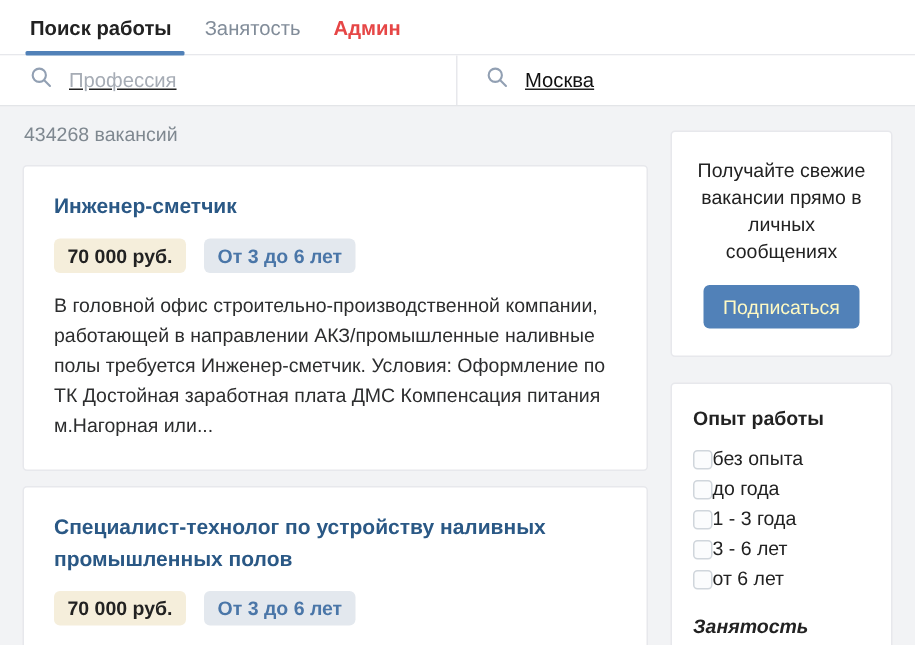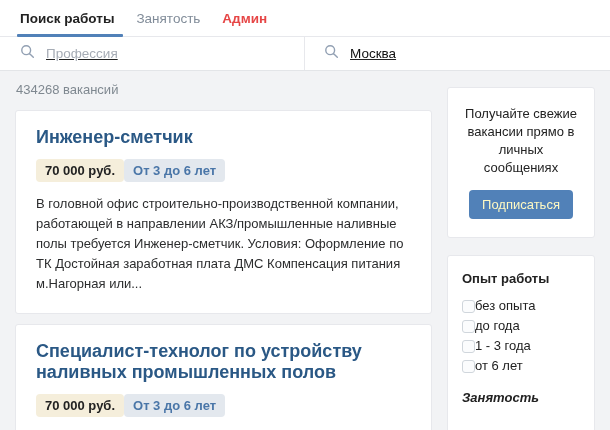--- a/index.html
+++ b/index.html
@@ -30,23 +30,23 @@
 
   
   .content { display:flex; padding:0 15px; align-items:flex-start; }
   .main { flex:1; min-width:0; margin-right:15px; }
   .sidebar { width:148px; flex:0 0 148px; margin-top:16px; }
 
   .count { font-size:13px; color:#7f8890; margin:11px 0 13px 1px; }
 
   .card { background:#fff; border:1px solid #e7e8ec; border-radius:3px; }
   .vacancy-card { padding:16px 20px 19px; margin-bottom:10px; }
-  .vacancy-title { display:inline-block; color:#2a5885; font-size:18px; font-weight:600;
+  .vacancy-title { display:inline-block; color:#2a5885; font-size:14px; font-weight:600;
                    line-height:21px; text-decoration:none; cursor:pointer; }
-  .badges { margin:11px 0 12px; display:flex; }
+  .badges { margin:11px 0 12px; display:flex; gap:12px; }
   .badge { display:inline-block; font-size:13px; font-weight:bold; padding:4px 9px;
            border-radius:4px; line-height:15px; }
   .badge-salary { background:#f5eedb; color:#222; }
   .badge-exp { background:#e3e8ee; color:#4a76a8; }
   .vacancy-desc { font-size:13px; line-height:20px; color:#2c2d2e; }
 
   
   .subscribe-card { padding:17px 14px 18px; text-align:center; margin-bottom:17px; }
   .subscribe-text { font-size:13px; line-height:18px; color:#222; }
   .subscribe-btn { display:inline-block; margin-top:13px; background:#5181b8; color:#fef9c3;
@@ -133,20 +133,24 @@
       <div class="filter-row">
         <span class="checkbox"></span>
         <span class="filter-label">до года</span>
       </div>
       <div class="filter-row">
         <span class="checkbox"></span>
         <span class="filter-label">1 - 3 года</span>
       </div>
       <div class="filter-row">
         <span class="checkbox"></span>
+        <span class="filter-label">3 - 6 лет</span>
+      </div>
+      <div class="filter-row">
+        <span class="checkbox"></span>
         <span class="filter-label">от 6 лет</span>
       </div>
 
       <div class="filter-title second">Занятость</div>
 
     </div>
 
   </div>
 </div>
 

